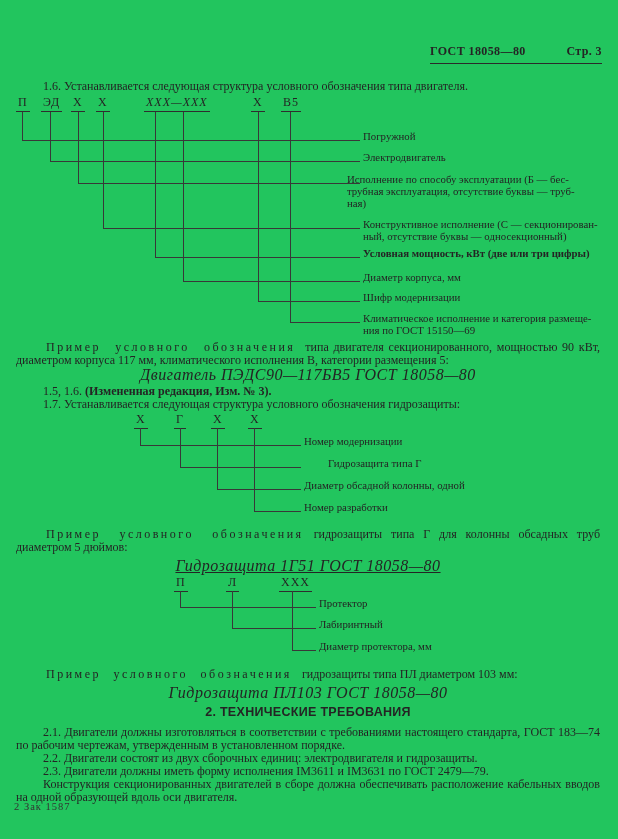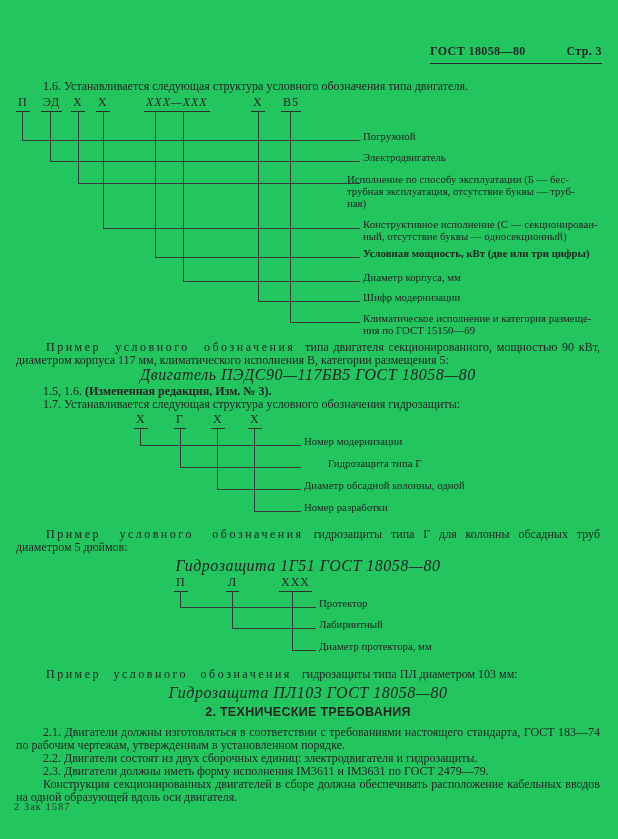--- a/index.html
+++ b/index.html
@@ -133,21 +133,21 @@
 
     <div class="dlabel" style="left:304px;top:435px;width:290px;">Номер модернизации</div>
     <div class="dlabel" style="left:304px;top:457px;width:290px;margin-left:24px;">Гидрозащита типа Г</div>
     <div class="dlabel" style="left:304px;top:479px;width:290px;">Диаметр обсадной колонны, одной</div>
     <div class="dlabel" style="left:304px;top:501px;width:290px;">Номер разработки</div>
   </div>
 
   <div class="tb" style="top:528px;text-indent:30px;">
     <span class="spaced">Пример условного обозначения</span><span class="gap"></span><span>гидрозащиты типа Г для колонны обсадных труб диаметром 5 дюймов:</span>
   </div>
-  <div class="tb center italic desig" style="top:559px;">Гидрозащита 1Г51 ГОСТ 18058—80</div>
+  <div class="tb center italic desig" style="top:559px;text-decoration:underline;">Гидрозащита 1Г51 ГОСТ 18058—80</div>
 
   <div>
     <span class="sym" style="left:174px;top:575px;">П</span>
     <span class="sym" style="left:226px;top:575px;">Л</span>
     <span class="sym" style="left:279px;top:575px;">ХХХ</span>
 
     <div class="vl" style="left:180px;top:591px;height:16px;"></div>
     <div class="vl" style="left:232px;top:591px;height:37px;"></div>
     <div class="vl" style="left:292px;top:591px;height:59px;"></div>
 

